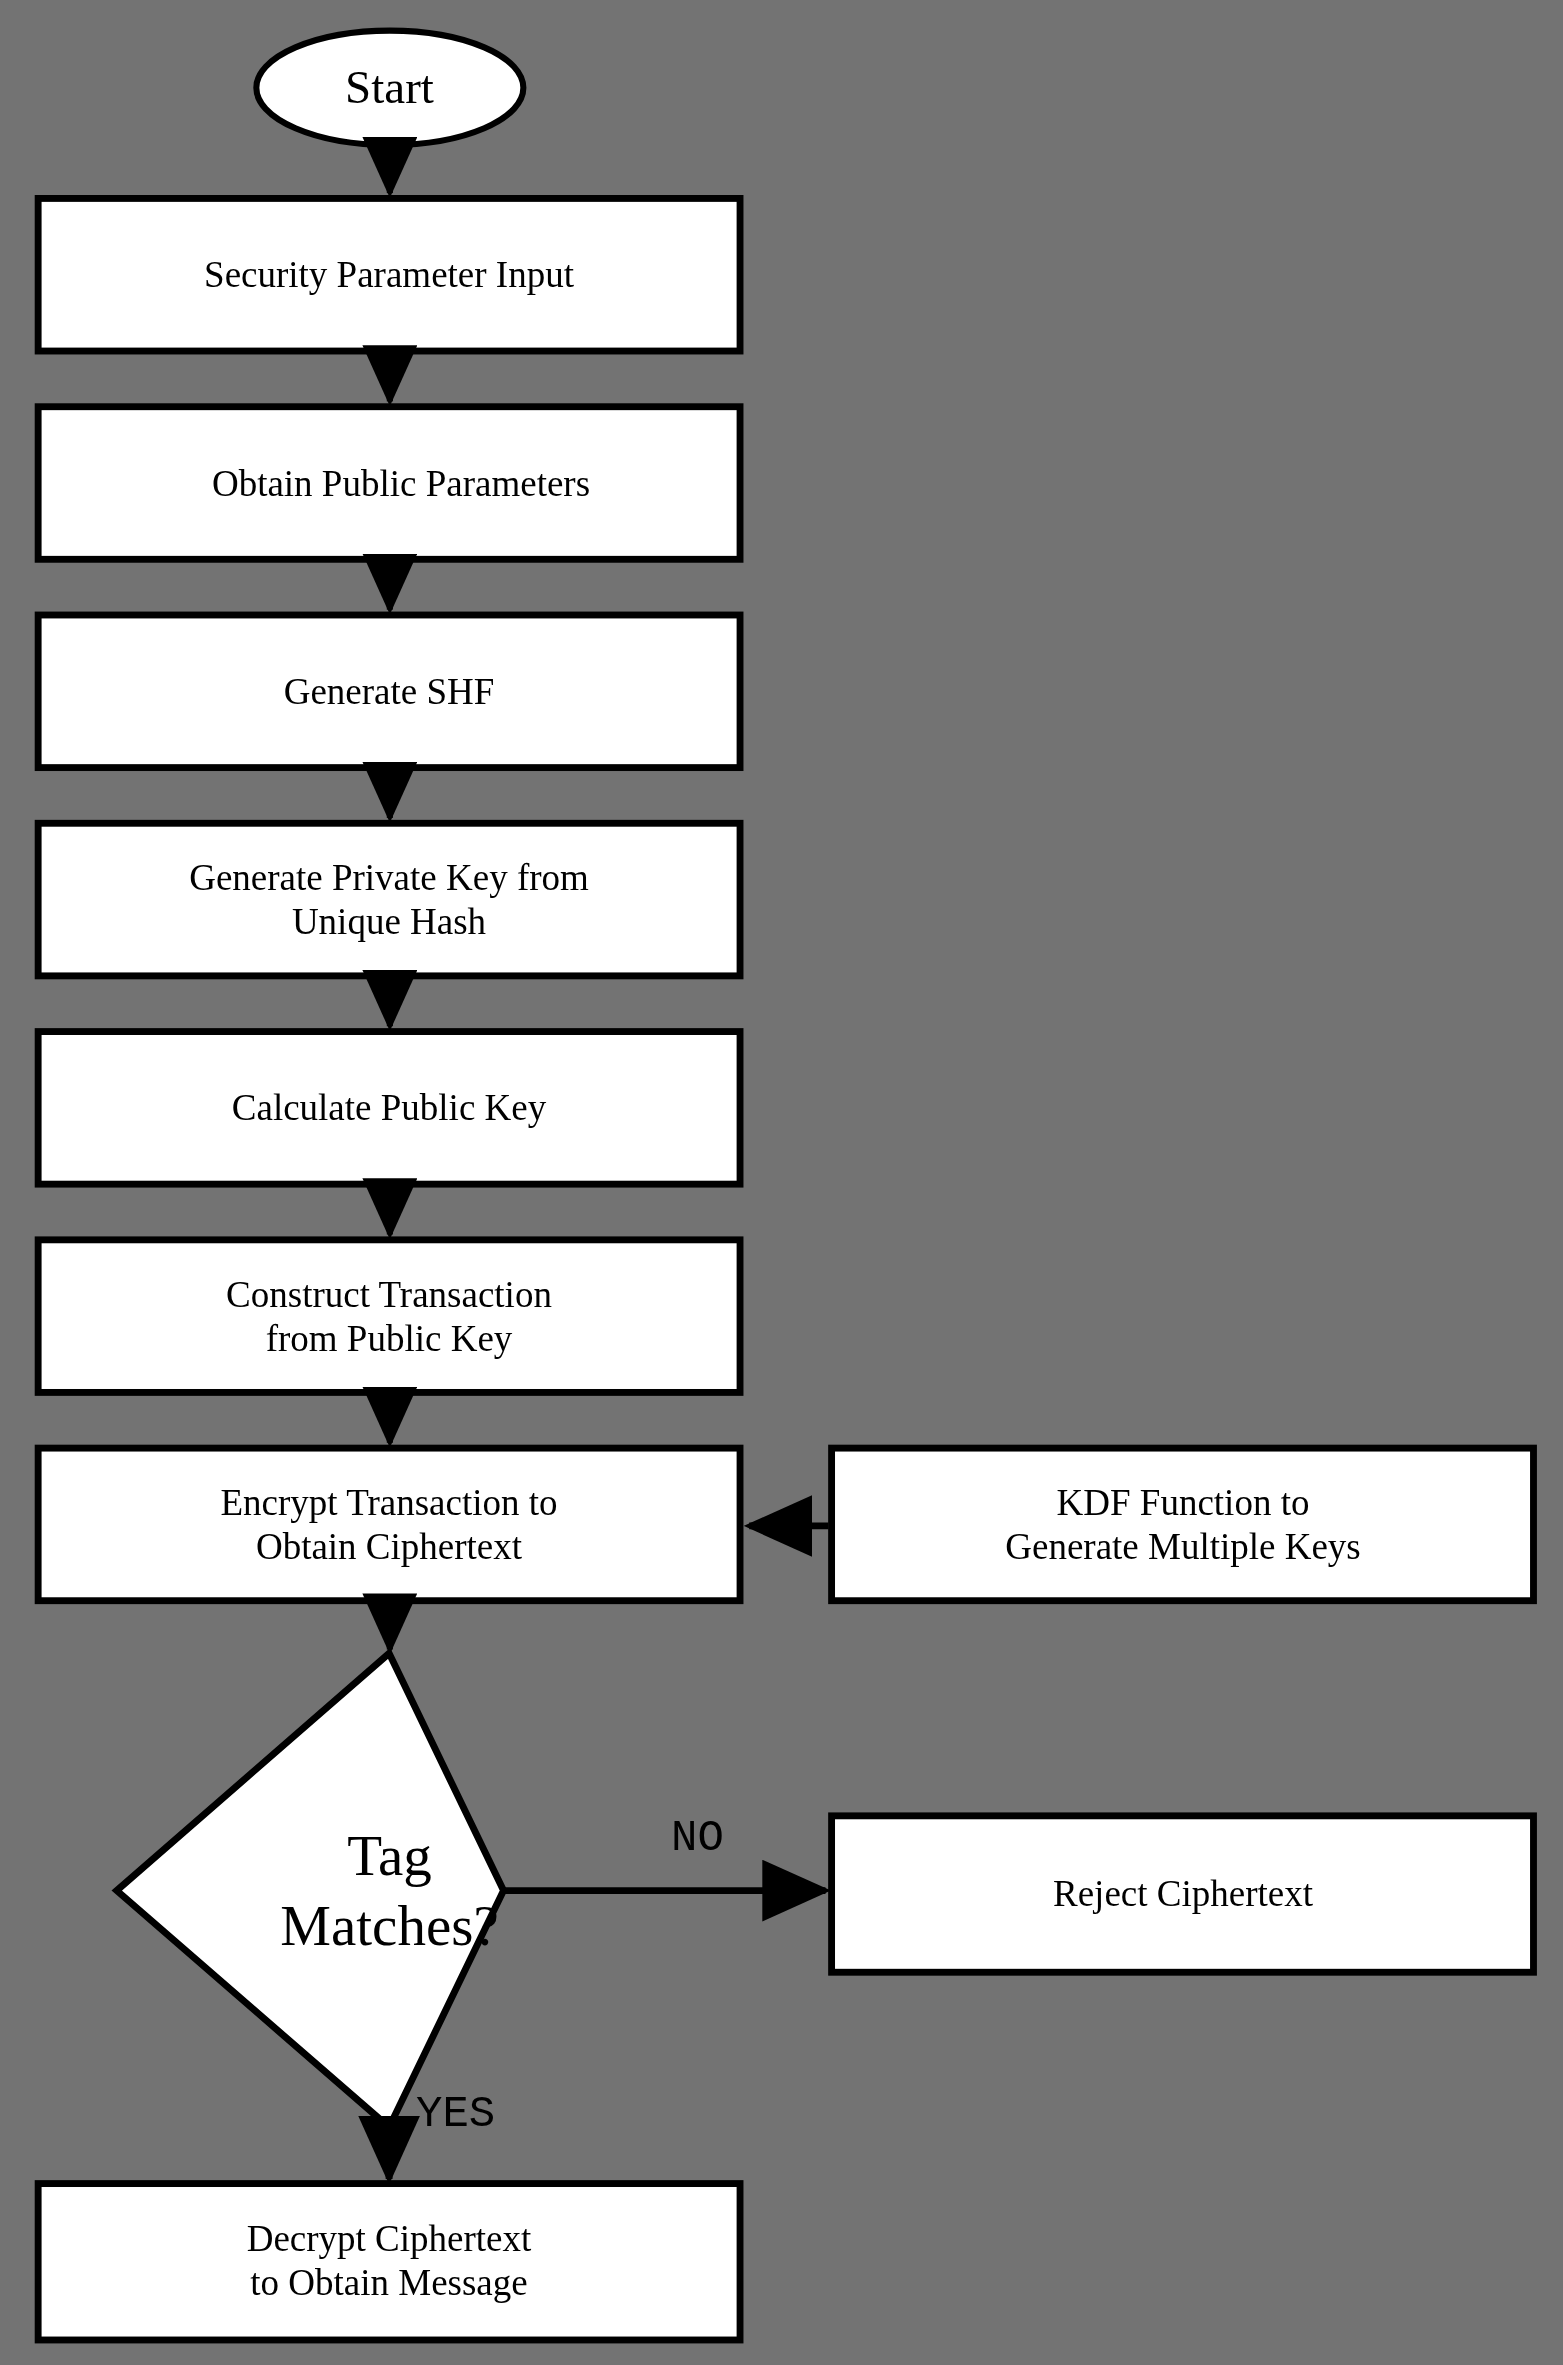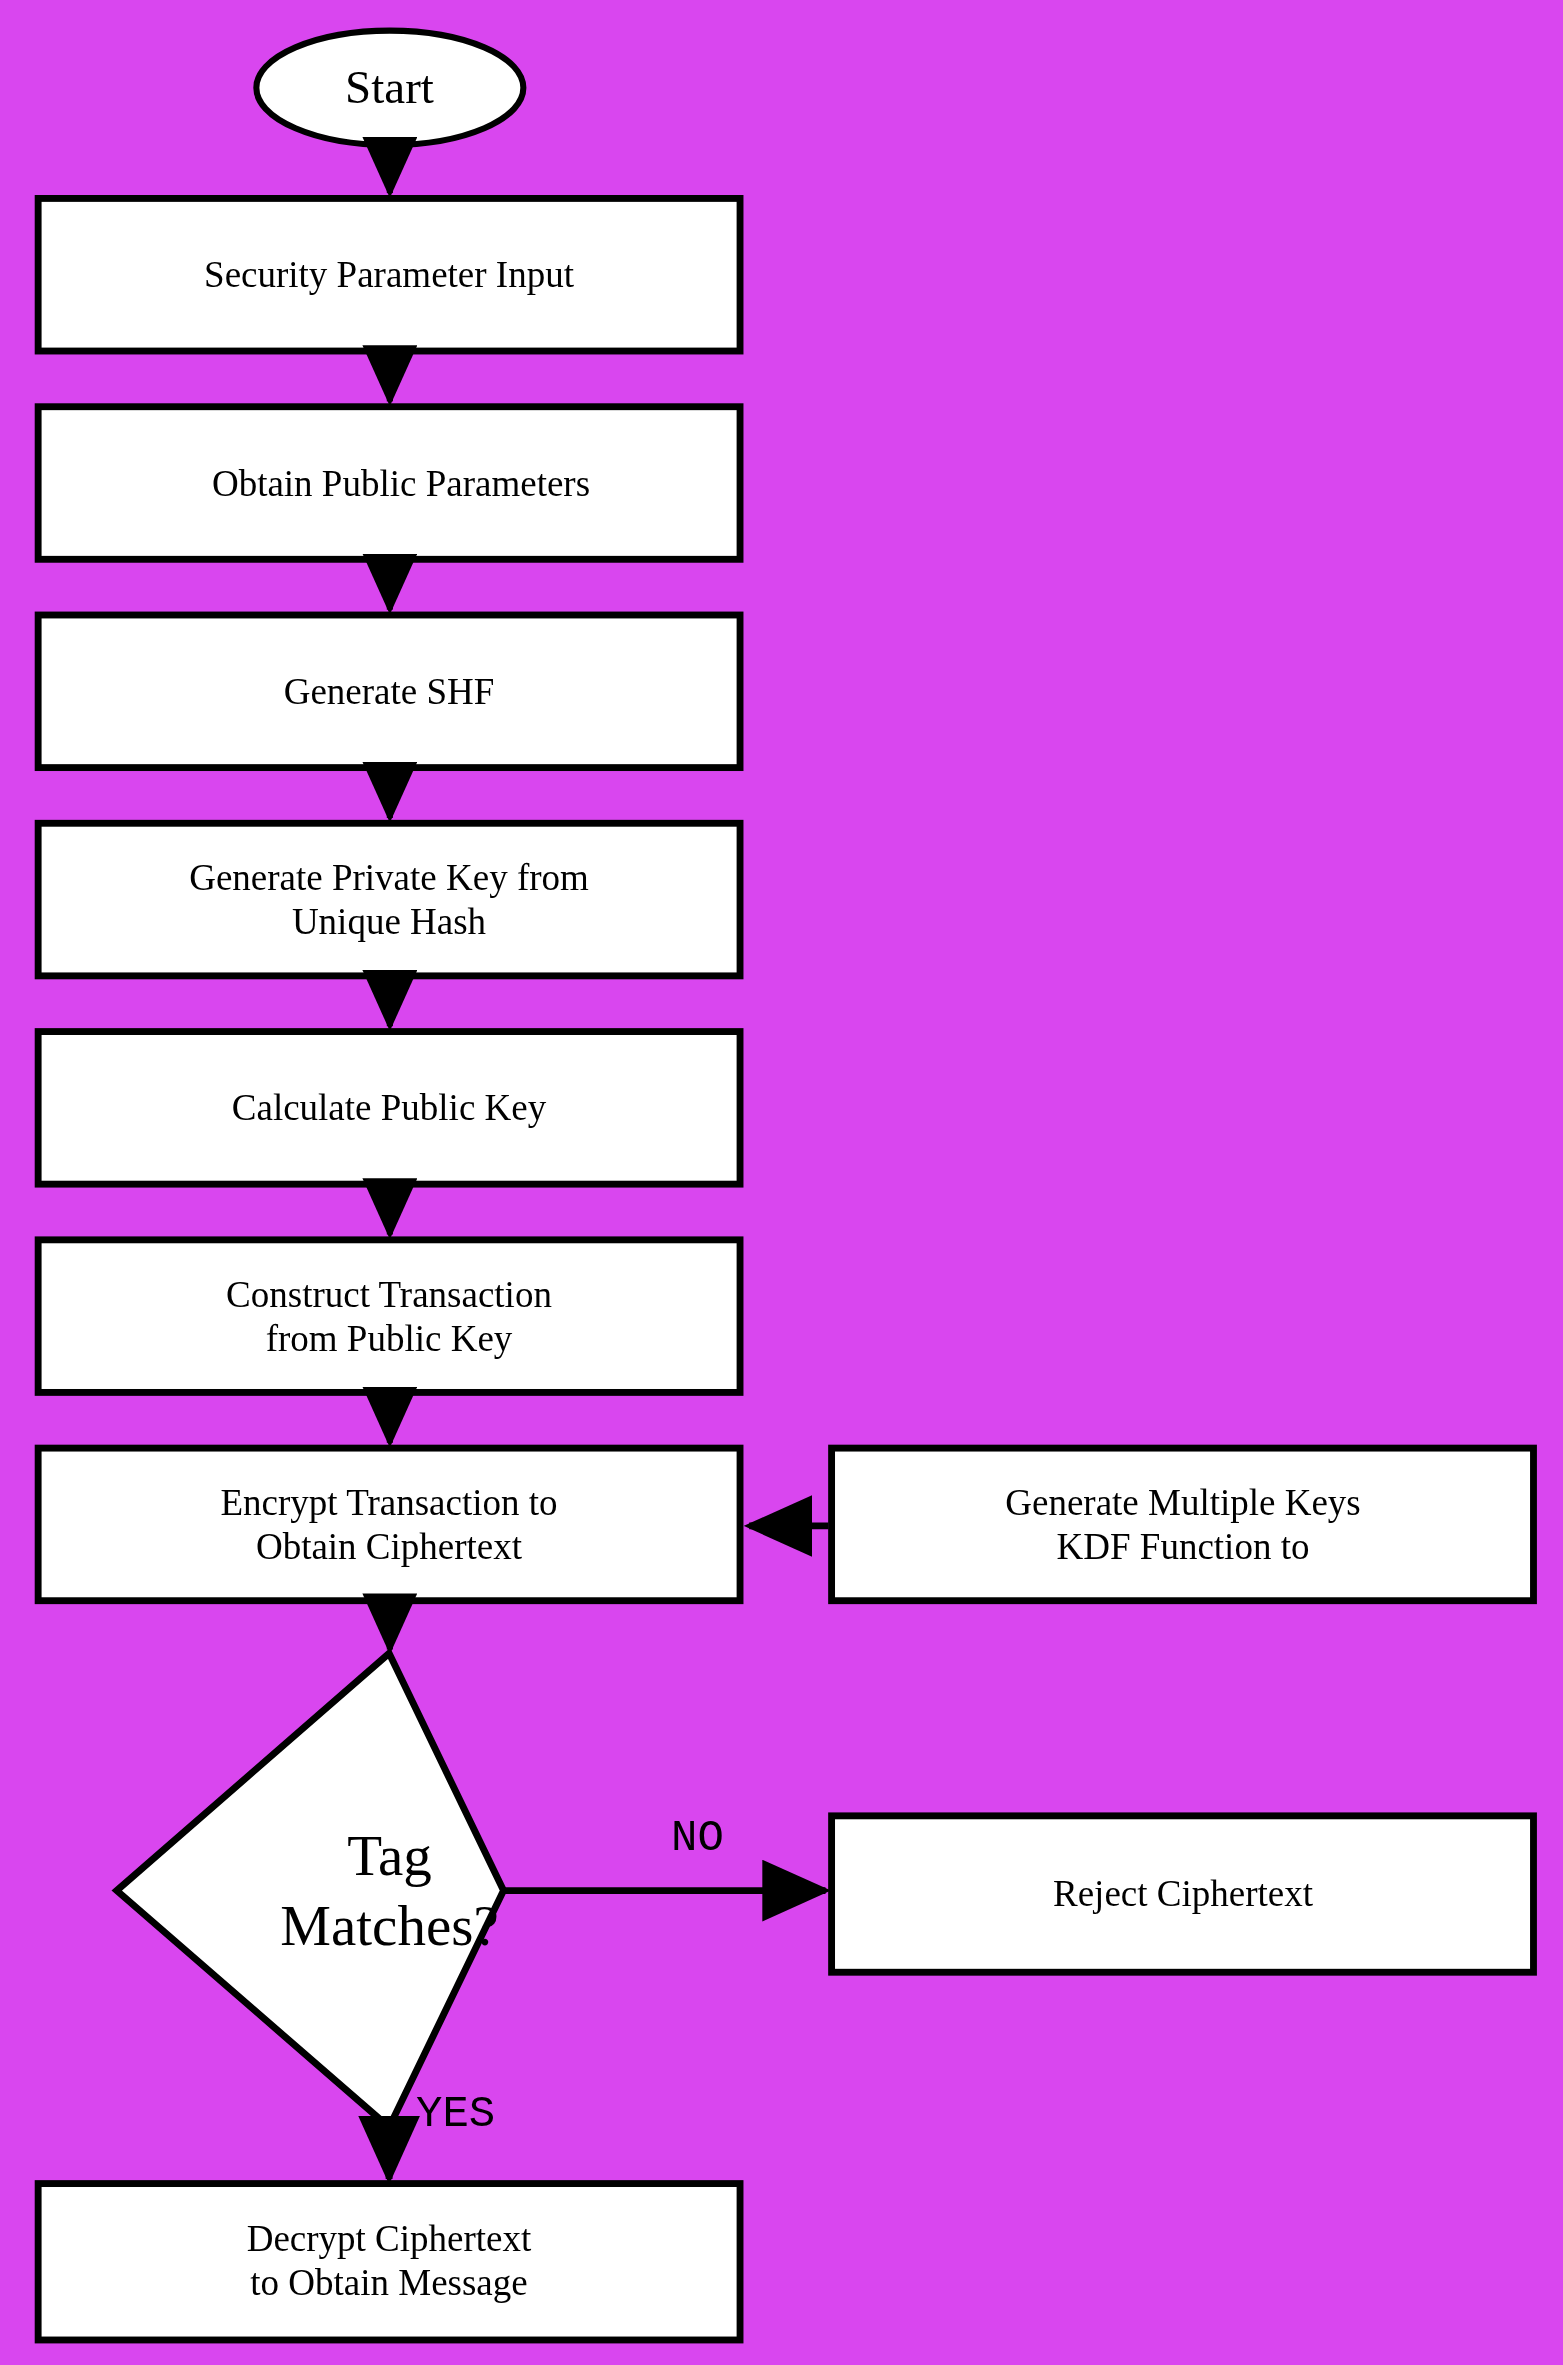--- a/index.html
+++ b/index.html
@@ -8,21 +8,21 @@
     background: #ffffff;
   }
   body {
     font-family: "Liberation Serif", "DejaVu Serif", serif;
     color: #000000;
   }
   #canvas {
     position: relative;
     width: 1564px;
     height: 2366px;
-    background: #d946ef;
+    background: #737373;
     overflow: hidden;
   }
   #flow-svg {
     position: absolute;
     left: 0;
     top: 0;
     width: 1564px;
     height: 2366px;
   }
   .node-label {
@@ -140,22 +140,22 @@
     <span class="line">Construct Transaction</span>
     <span class="line">from  Public Key</span>
   </div>
 
   <div class="node-label box-label" style="left:38px; top:1448px; width:702px; height:153px;">
     <span class="line">Encrypt Transaction to</span>
     <span class="line">Obtain Ciphertext</span>
   </div>
 
   <div class="node-label box-label" style="left:832px; top:1448px; width:702px; height:153px;">
+    <span class="line">KDF Function to</span>
     <span class="line">Generate Multiple Keys</span>
-    <span class="line">KDF Function to</span>
   </div>
 
   <div class="node-label diamond-label" style="left:195px; top:1814px; width:389px; height:153px;">
     <span class="line">Tag</span>
     <span class="line">Matches?</span>
   </div>
 
   <div class="node-label box-label" style="left:832px; top:1816px; width:702px; height:156px;">
     <span class="line">Reject Ciphertext</span>
   </div>

